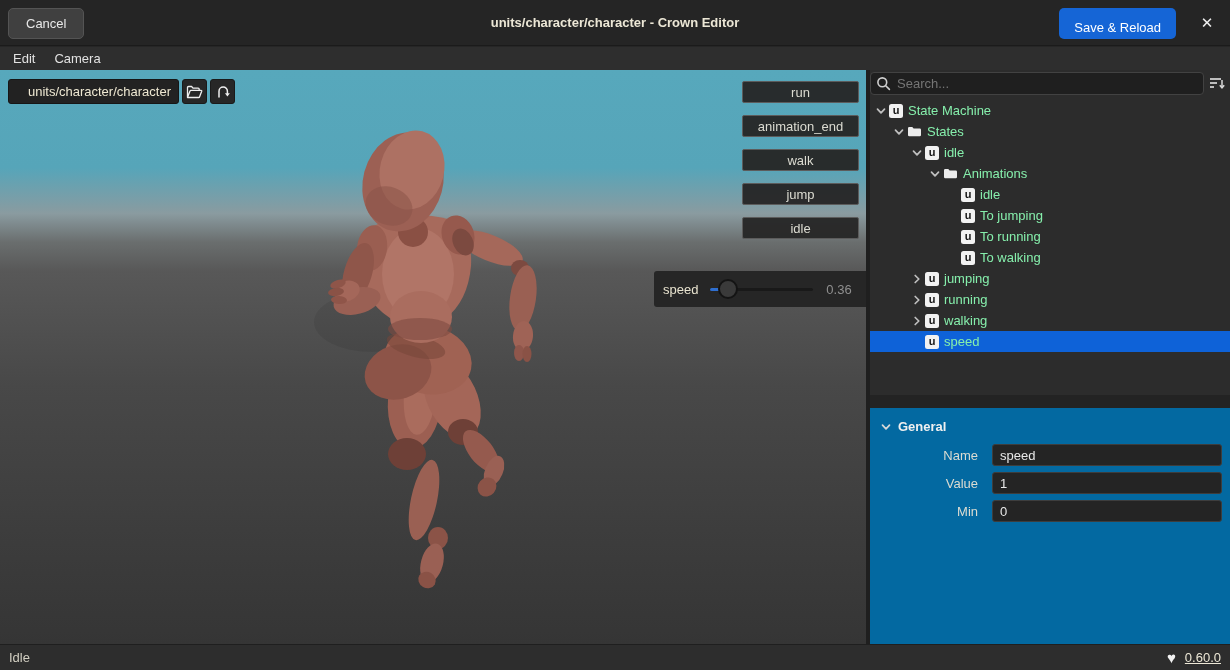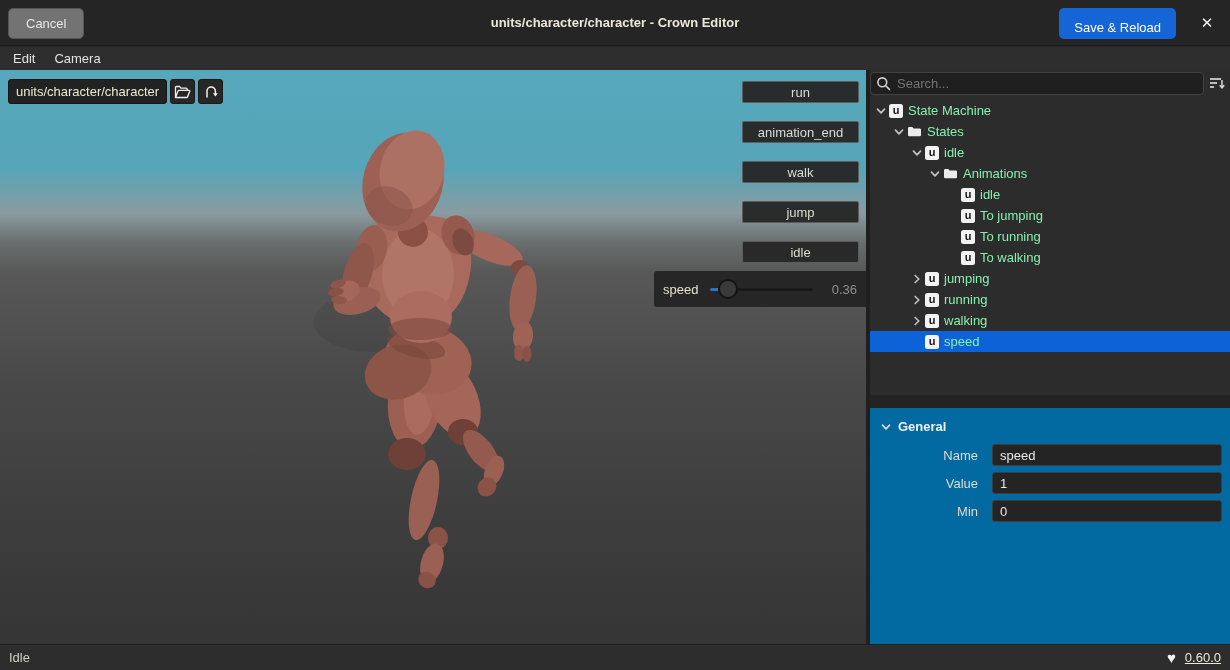--- a/index.html
+++ b/index.html
@@ -7,21 +7,21 @@
   body {
     width:1230px; height:670px; position:relative; overflow:hidden;
     background:#262626; color:#e6e6e6;
     font-family:"Liberation Sans", sans-serif; font-size:13px;
     -webkit-font-smoothing:antialiased;
   }
   
   .titlebar { position:absolute; top:0; left:0; right:0; height:46px; background:#252525; border-bottom:1px solid #1b1b1b; }
   .btn-cancel {
     position:absolute; left:8px; top:8px; height:31px; padding:0 17px;
-    background:#737373; border:1px solid #545454; border-radius:5px;
+    background:#404040; border:1px solid #545454; border-radius:5px;
     color:#e8e8e8; font-size:13px; font-family:inherit; cursor:pointer;
   }
   .win-title {
     position:absolute; left:50%; top:0; transform:translateX(-50%);
     line-height:46px; font-weight:bold; color:#ece7d6; white-space:nowrap;
   }
   .btn-save {
     position:absolute; right:54px; top:8px; height:31px; padding:12px 15px;
     background:#1565d6; border:none; border-radius:5px;
     color:#ffffff; font-size:13px; font-family:inherit; cursor:pointer;
@@ -38,46 +38,46 @@
   .main { position:absolute; top:70px; left:0; right:0; bottom:26px; background:#1f1f1f; }
   
   .viewport {
     position:absolute; left:0; top:0; width:866px; height:574px; overflow:hidden;
     background:linear-gradient(180deg,#57a8bc 0%, #56a5b9 17%, #8a9ba0 25%,
                #6a6e6e 30%, #585858 35%, #484848 55%, #3d3d3d 80%, #353535 100%);
   }
   .char-svg { position:absolute; left:0; top:0; }
   .path-bar { position:absolute; left:8px; top:9px; display:flex; gap:3px; }
   .path-input {
-    width:159px; height:25px; background:#222222; border:1px solid #161616; border-radius:3px;
+    width:171px; height:25px; background:#222222; border:1px solid #161616; border-radius:3px;
     color:#eee8d2; font-size:13px; font-family:inherit; padding:0 7px; outline:none;text-align:right;
   }
   .icon-btn {
     width:25px; height:25px; background:#272727; border:1px solid #1a1a1a; border-radius:3px;
     display:flex; align-items:center; justify-content:center; cursor:pointer; padding:0;
   }
-  .event-panel { position:absolute; right:7px; top:11px; width:117px; display:flex; flex-direction:column; gap:18px; }
+  .event-panel { position:absolute; right:7px; top:11px; width:117px; display:flex; flex-direction:column; gap:12px; }
   .event-btn {
     height:22px; background:rgba(38,38,38,0.96); border:1px solid #5c5c5c; border-radius:2px;
     color:#dcdcd2; font-size:13px; font-family:inherit; cursor:pointer;
   }
   .slider-panel {
     position:absolute; right:0; top:201px; width:212px; height:36px;
     background:#262626; border-radius:3px 0 0 3px;
     display:flex; align-items:center; padding:0 9px;
   }
   .slider-label { color:#e8e3cf; margin-right:12px; }
   .slider-track-wrap { position:relative; flex:1; height:20px; cursor:pointer; }
   .slider-track { position:absolute; left:0; right:0; top:8.5px; height:3px; background:#191919; border-radius:2px; }
   .slider-fill  { position:absolute; left:0; top:8.5px; height:3px; background:#2f6fd0; border-radius:2px; }
   .slider-knob {
     position:absolute; top:0; width:20px; height:20px; transform:translateX(-50%);
     background:#3a3a3a; border:2px solid #141414; border-radius:50%;
   }
-  .slider-value { width:36px; text-align:right; color:#8f8f8f; margin-left:8px; }
+  .slider-value { width:36px; text-align:center; color:#8f8f8f; margin-left:8px; }
   
   .right-panel { position:absolute; left:870px; top:0; width:360px; height:574px; background:#2c2c2c; }
   .search-row { position:absolute; top:2px; left:0; right:26px; height:23px; }
   .search-input {
     width:100%; height:23px; background:#1f1f1f; border:1px solid #424242; border-radius:4px;
     color:#e6e6e6; font-size:13px; font-family:inherit; padding:0 6px 0 26px; outline:none;
   }
   .search-ico { position:absolute; left:6px; top:4px; pointer-events:none; }
   .sort-btn { position:absolute; right:2px; top:4px; width:22px; height:20px; background:transparent; border:none; cursor:pointer; padding:0; }
   .tree { position:absolute; top:30px; left:0; right:0; }

